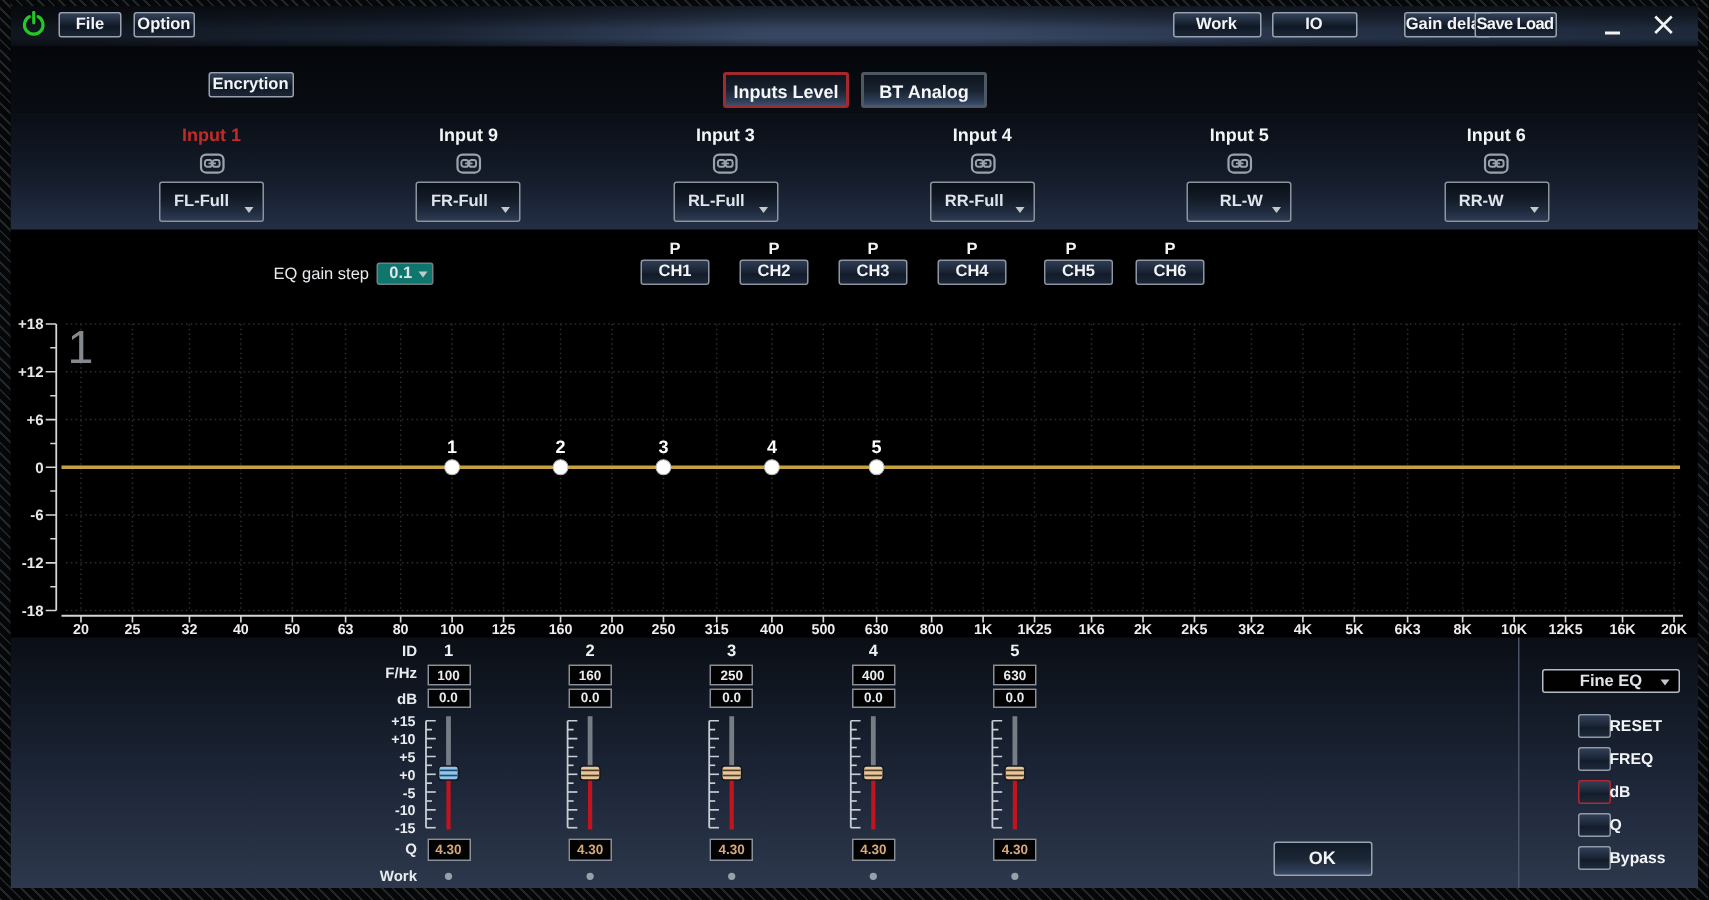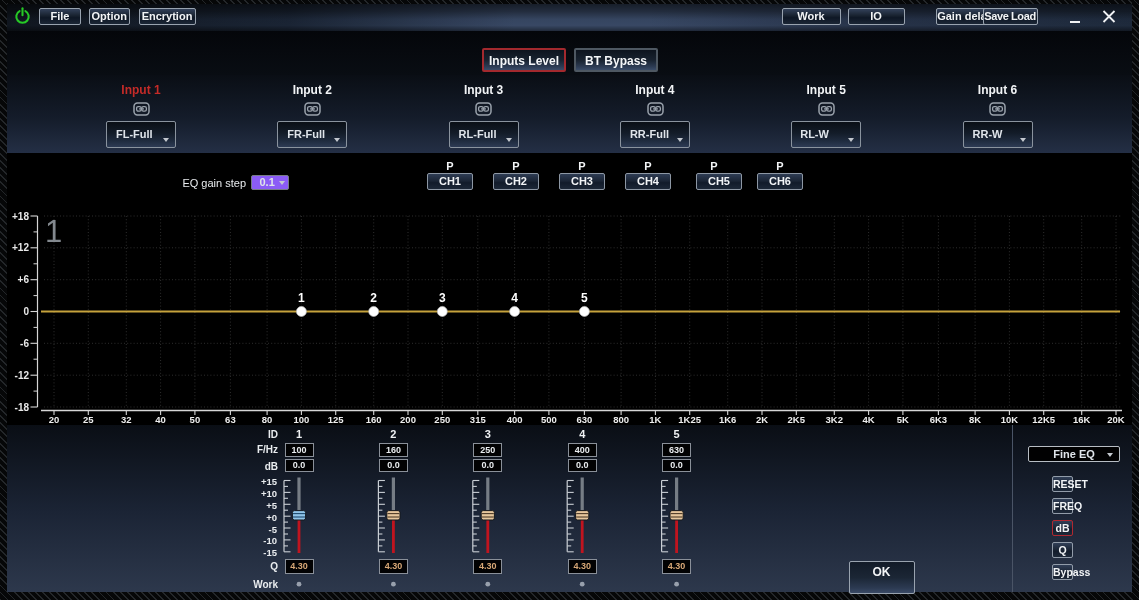--- a/index.html
+++ b/index.html
@@ -8,59 +8,59 @@
 .btn{position:absolute;border:1px solid #99a3af;border-radius:2px;background:linear-gradient(180deg,#33415a 0%,#18222f 45%,#0e1725 58%,#1b2635 100%);color:#f2f4f6;font-weight:bold;text-align:center;white-space:nowrap;}
 .tb{font-size:11px;height:17px;line-height:15px;top:8px;}
 .tab{position:absolute;top:48px;height:24px;width:84px;border-radius:2px;background:linear-gradient(180deg,#0d141e 0%,#18222f 50%,#2b3a52 82%,#3a4c68 100%);color:#f4f6f8;font-weight:bold;font-size:12px;text-align:center;line-height:22px;}
 .ddl{position:absolute;border:1px solid #8a939e;border-radius:2px;background:linear-gradient(180deg,#0a0f16 0%,#131c29 45%,#1f2b3e 75%,#2d3b54 100%);color:#dfe4ea;font-weight:bold;font-size:11px;}
 .arr{position:absolute;width:0;height:0;border-left:3.5px solid transparent;border-right:3.5px solid transparent;border-top:4.5px solid #c3c8cf;}
 .inlab{position:absolute;width:140px;text-align:center;font-size:12px;font-weight:bold;color:#f2f4f6;}
 .chb{position:absolute;width:46px;height:17px;border:1px solid #8d97a4;border-radius:2px;background:linear-gradient(180deg,#2e3c54 0%,#1a2434 48%,#121b2a 58%,#1c2737 100%);color:#f2f4f6;font-size:11px;font-weight:bold;text-align:center;line-height:15px;top:173px;}
 .plab{position:absolute;width:46px;text-align:center;color:#f2f4f6;font-size:11px;font-weight:bold;top:160px;}
 .vbox{position:absolute;width:29px;height:14px;border:1px solid #8a9099;background:#020203;color:#e9ecef;font-size:9px;font-weight:bold;text-align:center;line-height:12px;}
 .llab{position:absolute;width:40px;text-align:right;color:#e9ecef;font-weight:bold;}
-.rbtn{position:absolute;left:1052px;width:21px;height:16px;border:1px solid #929ca9;border-radius:2px;background:linear-gradient(180deg,#313f57 0%,#1b2535 48%,#131c2b 58%,#1e2939 100%);color:#f2f4f6;font-size:10.5px;font-weight:bold;text-align:center;line-height:14px;}
+.rbtn{position:absolute;left:1052px;width:21px;height:16px;border:1px solid #929ca9;border-radius:2px;background:linear-gradient(180deg,#313f57 0%,#1b2535 48%,#131c2b 58%,#1e2939 100%);color:#f2f4f6;font-size:10.5px;font-weight:bold;text-align:center;line-height:14px;padding-left:20px;}
 </style></head><body>
 <div id="app">
 <div class="abs" style="left:7px;top:3px;width:1127px;height:28px;background:linear-gradient(90deg,#10161f 0%,#1a2434 25%,#384864 45%,#384864 57%,#263248 78%,#1e2a3c 100%);"></div>
 <div class="abs" style="left:7px;top:3px;width:1127px;height:28px;background:linear-gradient(180deg,rgba(0,0,0,0.62) 0%,rgba(0,0,0,0.38) 30%,rgba(10,16,26,0.06) 58%,rgba(30,42,62,0.0) 80%,rgba(0,0,0,0.42) 100%);"></div>
 <div class="abs" style="left:7px;top:31px;width:1125px;height:44px;background:linear-gradient(180deg,#04060a 0%,#090d13 100%);"></div>
 <div class="abs" style="left:7px;top:75px;width:1125px;height:78px;background:linear-gradient(180deg,#0a0e15 0%,#141c2a 55%,#242f45 100%);"></div>
 <div class="abs" style="left:7px;top:425px;width:1125px;height:167px;background:linear-gradient(180deg,#0a0e15 0%,#1b2435 52%,#2d384c 100%);"></div>
 <div class="abs" style="left:1012px;top:425px;width:1px;height:167px;background:#4a5466;"></div>
 <div class="abs tex" style="left:0;top:0;width:1139px;height:4px;"></div>
 <div class="abs tex" style="left:0;top:592px;width:1139px;height:8px;"></div>
 <div class="abs tex" style="left:0;top:0;width:7px;height:600px;"></div>
 <div class="abs tex" style="left:1132px;top:0;width:7px;height:600px;"></div>
 <svg class="abs" style="left:14px;top:7px;" width="17" height="17" viewBox="0 0 17 17">
 <path d="M5.6 4.1 A6.2 6.2 0 1 0 11.4 4.1" fill="none" stroke="#26c826" stroke-width="2.1" stroke-linecap="round"></path>
 <line x1="8.5" y1="1.2" x2="8.5" y2="8.2" stroke="#26c826" stroke-width="2.1" stroke-linecap="round"></line>
     </svg>
 <div class="btn tb" style="left:39px;width:42px;">File</div>
 <div class="btn tb" style="left:88.5px;width:41.5px;">Option</div>
-<div class="btn tb" style="left:138.5px;width:57px;">Encrytion</div>
+<div class="btn tb" style="left:138.5px;width:57px;margin-top:40px;">Encrytion</div>
 <div class="btn tb" style="left:781.5px;width:59px;">Work</div>
 <div class="btn tb" style="left:847.5px;width:57px;">IO</div>
 <div class="btn tb" style="left:915px;width:58px;margin-left:21px;">Gain delay</div>
 <div class="btn tb" style="left:982.5px;width:55px;letter-spacing:-0.4px;">Save Load</div>
 <div class="abs" style="left:1070px;top:20.5px;width:9.5px;height:2.4px;background:#f0f2f4;"></div>
 <svg class="abs" style="left:1102px;top:10px;" width="14" height="13" viewBox="0 0 14 13">
 <path d="M1.5 1 L12.5 12 M12.5 1 L1.5 12" stroke="#f0f2f4" stroke-width="1.8"></path>
     </svg>
 <div class="tab" style="left:482px;border:2px solid #a3292e;">Inputs Level</div>
-<div class="tab" style="left:574px;border:2px solid #4e5862;">BT Bypass</div>
+<div class="tab" style="left:574px;border:2px solid #4e5862;">BT Analog</div>
 <div class="inlab" style="left:71.0px;top:83px;color:#c42b28;">Input 1</div>
 <svg class="abs" style="left:132.8px;top:101.5px;" width="17" height="14" viewBox="0 0 17 14">
 <rect x="1" y="1" width="15" height="12" rx="3.4" fill="none" stroke="#9aa2ac" stroke-width="1.5"></rect>
 <rect x="3.6" y="4.6" width="4.6" height="4.6" rx="1.6" fill="none" stroke="#9aa2ac" stroke-width="1.3"></rect>
 <rect x="8.8" y="4.6" width="4.6" height="4.6" rx="1.6" fill="none" stroke="#9aa2ac" stroke-width="1.3"></rect>
 <line x1="6" y1="6.9" x2="11" y2="6.9" stroke="#9aa2ac" stroke-width="1.2"></line>
     </svg>
 <div class="ddl" style="left:106.0px;top:121px;width:70px;height:27px;line-height:25px;padding-left:9px;">FL-Full<span class="arr" style="right:6px;top:16px;"></span></div>
-<div class="inlab" style="left:242.3px;top:83px;color:#f2f4f6;">Input 2</div>
+<div class="inlab" style="left:242.3px;top:83px;color:#f2f4f6;">Input 9</div>
 <svg class="abs" style="left:304.1px;top:101.5px;" width="17" height="14" viewBox="0 0 17 14">
 <rect x="1" y="1" width="15" height="12" rx="3.4" fill="none" stroke="#9aa2ac" stroke-width="1.5"></rect>
 <rect x="3.6" y="4.6" width="4.6" height="4.6" rx="1.6" fill="none" stroke="#9aa2ac" stroke-width="1.3"></rect>
 <rect x="8.8" y="4.6" width="4.6" height="4.6" rx="1.6" fill="none" stroke="#9aa2ac" stroke-width="1.3"></rect>
 <line x1="6" y1="6.9" x2="11" y2="6.9" stroke="#9aa2ac" stroke-width="1.2"></line>
     </svg>
 <div class="ddl" style="left:277.3px;top:121px;width:70px;height:27px;line-height:25px;padding-left:9px;">FR-Full<span class="arr" style="right:6px;top:16px;"></span></div>
 <div class="inlab" style="left:413.6px;top:83px;color:#f2f4f6;">Input 3</div>
 <svg class="abs" style="left:475.4px;top:101.5px;" width="17" height="14" viewBox="0 0 17 14">
 <rect x="1" y="1" width="15" height="12" rx="3.4" fill="none" stroke="#9aa2ac" stroke-width="1.5"></rect>
@@ -77,31 +77,31 @@
 <line x1="6" y1="6.9" x2="11" y2="6.9" stroke="#9aa2ac" stroke-width="1.2"></line>
     </svg>
 <div class="ddl" style="left:619.9px;top:121px;width:70px;height:27px;line-height:25px;padding-left:9px;">RR-Full<span class="arr" style="right:6px;top:16px;"></span></div>
 <div class="inlab" style="left:756.2px;top:83px;color:#f2f4f6;">Input 5</div>
 <svg class="abs" style="left:818.0px;top:101.5px;" width="17" height="14" viewBox="0 0 17 14">
 <rect x="1" y="1" width="15" height="12" rx="3.4" fill="none" stroke="#9aa2ac" stroke-width="1.5"></rect>
 <rect x="3.6" y="4.6" width="4.6" height="4.6" rx="1.6" fill="none" stroke="#9aa2ac" stroke-width="1.3"></rect>
 <rect x="8.8" y="4.6" width="4.6" height="4.6" rx="1.6" fill="none" stroke="#9aa2ac" stroke-width="1.3"></rect>
 <line x1="6" y1="6.9" x2="11" y2="6.9" stroke="#9aa2ac" stroke-width="1.2"></line>
     </svg>
-<div class="ddl" style="left:791.2px;top:121px;width:70px;height:27px;line-height:25px;padding-left:8px;">RL-W<span class="arr" style="right:6px;top:16px;"></span></div>
+<div class="ddl" style="left:791.2px;top:121px;width:70px;height:27px;line-height:25px;padding-left:21px;">RL-W<span class="arr" style="right:6px;top:16px;"></span></div>
 <div class="inlab" style="left:927.5px;top:83px;color:#f2f4f6;">Input 6</div>
 <svg class="abs" style="left:989.3px;top:101.5px;" width="17" height="14" viewBox="0 0 17 14">
 <rect x="1" y="1" width="15" height="12" rx="3.4" fill="none" stroke="#9aa2ac" stroke-width="1.5"></rect>
 <rect x="3.6" y="4.6" width="4.6" height="4.6" rx="1.6" fill="none" stroke="#9aa2ac" stroke-width="1.3"></rect>
 <rect x="8.8" y="4.6" width="4.6" height="4.6" rx="1.6" fill="none" stroke="#9aa2ac" stroke-width="1.3"></rect>
 <line x1="6" y1="6.9" x2="11" y2="6.9" stroke="#9aa2ac" stroke-width="1.2"></line>
     </svg>
 <div class="ddl" style="left:962.5px;top:121px;width:70px;height:27px;line-height:25px;padding-left:9px;">RR-W<span class="arr" style="right:6px;top:16px;"></span></div>
 <div class="abs" style="left:146px;top:177px;width:100px;text-align:right;color:#e8ebee;font-size:11px;">EQ gain step</div>
-<div class="ddl" style="left:250.5px;top:175px;width:38px;height:15px;background:#8b5cf6;border-color:#767c84;line-height:13px;padding-left:8px;">0.1<span class="arr" style="right:3px;top:5px;border-left-width:3.5px;border-right-width:3.5px;border-top-width:4.5px;"></span></div>
+<div class="ddl" style="left:250.5px;top:175px;width:38px;height:15px;background:#0f766e;border-color:#767c84;line-height:13px;padding-left:8px;">0.1<span class="arr" style="right:3px;top:5px;border-left-width:3.5px;border-right-width:3.5px;border-top-width:4.5px;"></span></div>
 <div class="plab" style="left:427px;">P</div>
 <div class="chb" style="left:427px;">CH1</div>
 <div class="plab" style="left:493px;">P</div>
 <div class="chb" style="left:493px;">CH2</div>
 <div class="plab" style="left:559px;">P</div>
 <div class="chb" style="left:559px;">CH3</div>
 <div class="plab" style="left:625px;">P</div>
 <div class="chb" style="left:625px;">CH4</div>
 <div class="plab" style="left:691px;">P</div>
 <div class="chb" style="left:696px;">CH5</div>
@@ -370,19 +370,19 @@
 <div class="vbox" style="left:473.3px;top:458.5px;height:13.5px;line-height:11.5px;">0.0</div>
 <div class="vbox" style="left:473.3px;top:559px;height:14.5px;line-height:12.5px;color:#d8a877;">4.30</div>
 <div class="abs" style="left:562.2px;top:428px;width:40px;text-align:center;color:#f0f2f4;font-size:11px;font-weight:bold;">4</div>
 <div class="vbox" style="left:567.7px;top:442.5px;">400</div>
 <div class="vbox" style="left:567.7px;top:458.5px;height:13.5px;line-height:11.5px;">0.0</div>
 <div class="vbox" style="left:567.7px;top:559px;height:14.5px;line-height:12.5px;color:#d8a877;">4.30</div>
 <div class="abs" style="left:656.6px;top:428px;width:40px;text-align:center;color:#f0f2f4;font-size:11px;font-weight:bold;">5</div>
 <div class="vbox" style="left:662.1px;top:442.5px;">630</div>
 <div class="vbox" style="left:662.1px;top:458.5px;height:13.5px;line-height:11.5px;">0.0</div>
 <div class="vbox" style="left:662.1px;top:559px;height:14.5px;line-height:12.5px;color:#d8a877;">4.30</div>
-<div class="btn" style="left:848.5px;top:561px;width:66px;height:33px;font-size:12px;line-height:21px;background:linear-gradient(180deg,#121b28 0%,#1b2635 50%,#2c3a52 84%,#3a4a66 100%);">OK</div>
+<div class="btn" style="left:848.5px;top:561px;width:66px;height:23px;font-size:12px;line-height:21px;background:linear-gradient(180deg,#121b28 0%,#1b2635 50%,#2c3a52 84%,#3a4a66 100%);">OK</div>
 <div class="ddl" style="left:1028px;top:446px;width:92px;height:16px;background:#010102;border-color:#b7bdc4;line-height:14px;text-align:center;">Fine EQ<span class="arr" style="right:6px;top:6px;border-left-width:3.5px;border-right-width:3.5px;border-top-width:4.5px;"></span></div>
 <div class="rbtn" style="top:475.5px;border-color:#929ca9;">RESET</div>
 <div class="rbtn" style="top:497.5px;border-color:#929ca9;">FREQ</div>
 <div class="rbtn" style="top:519.5px;border-color:#b02830;">dB</div>
 <div class="rbtn" style="top:541.5px;border-color:#929ca9;">Q</div>
 <div class="rbtn" style="top:563.5px;border-color:#929ca9;">Bypass</div>
 </div>
 </body></html>

